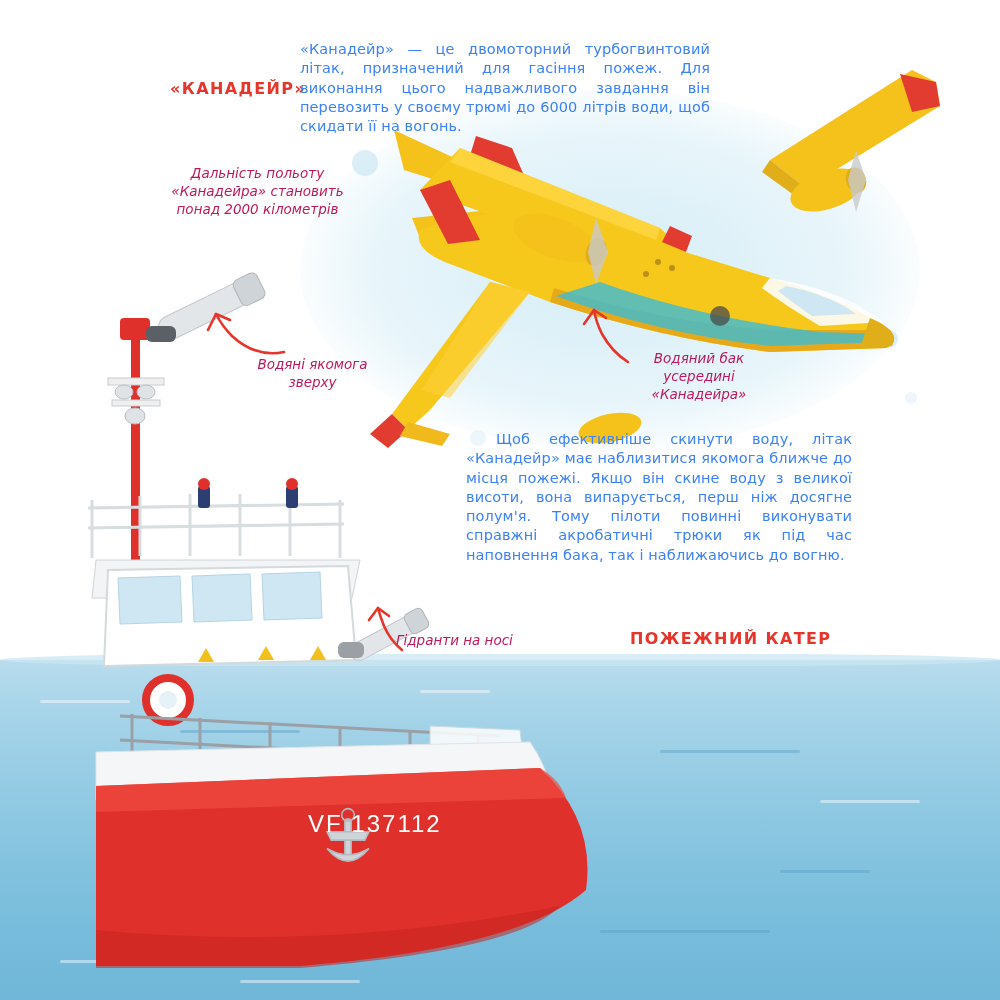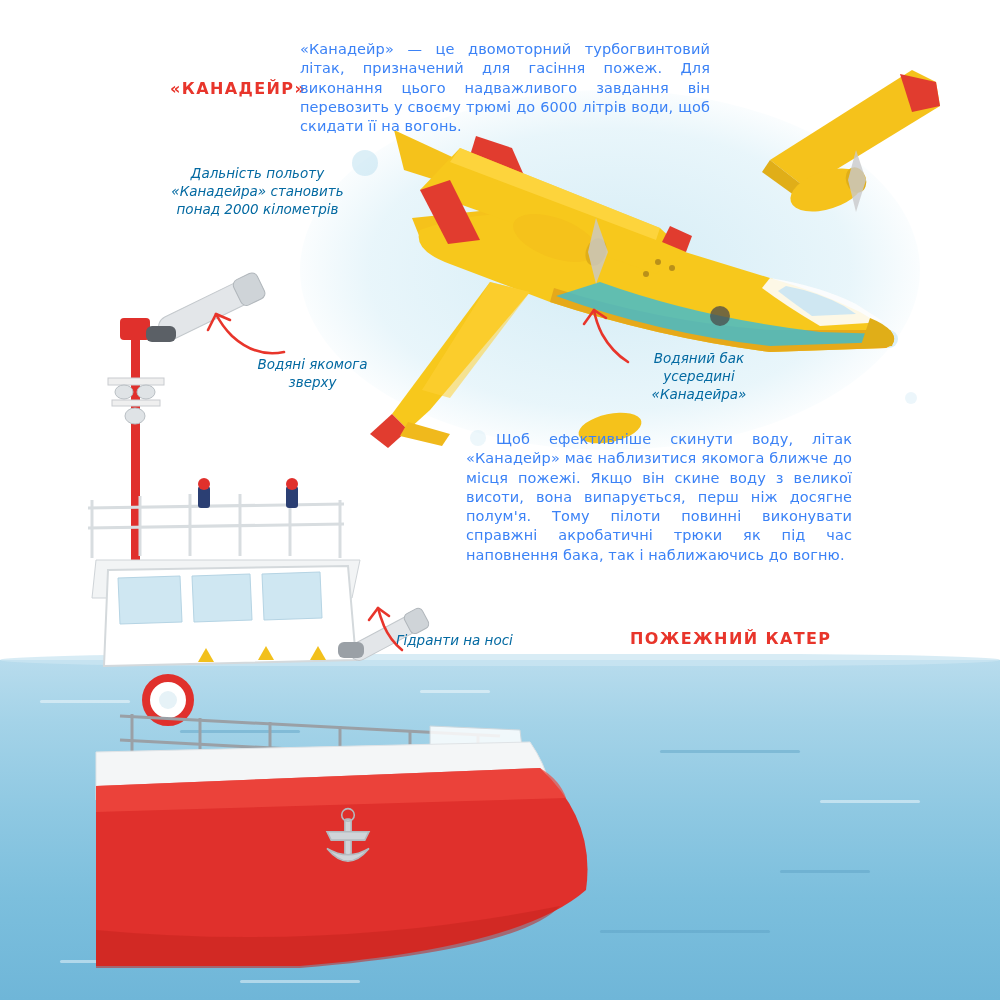--- a/index.html
+++ b/index.html
@@ -71,21 +71,21 @@
   }
   .body-text {
     font-size: 14.5px;
     text-align: justify;
     letter-spacing: .1px;
   }
   .hand {
     font-family: "DejaVu Sans", sans-serif;
     font-style: italic;
     font-size: 13.5px;
-    color: #0369a1;
+    color: #be185d;
     line-height: 1.32;
   }
   .heading {
     font-family: "DejaVu Sans", sans-serif;
     font-weight: bold;
     color: #e8352b;
     letter-spacing: 1.4px;
     font-size: 16px;
   }
 
@@ -246,20 +246,21 @@
     <path d="M96 930 Q330 952 560 906 Q520 950 300 968 L96 968 Z" fill="#c6241f" opacity=".55"></path>
 
     <g transform="translate(348,838) scale(1.05)" fill="#cfd4d8" stroke="#b4babf" stroke-width="1.5">
       <rect x="-3" y="-18" width="6" height="34" rx="2"></rect>
       <path d="M-20 -6 L20 -6 L16 2 L-16 2 Z"></path>
       <path d="M-20 10 Q0 34 20 10 Q0 22 -20 10 Z"></path>
       <circle cx="0" cy="-22" r="6" fill="none"></circle>
     </g>
   </svg>
 
+  <div class="txt" style="left:308px;top:808px;width:220px;font-size:24px;letter-spacing:2px;color:#ffffff;font-family:'Liberation Sans',sans-serif;">VF 137112</div>
 
   <div class="txt heading" style="left:170px;top:78px;width:200px;">«КАНАДЕЙР»</div>
 
   <div class="txt body-text" style="left:300px;top:40px;width:410px;">«Канадейр» — це двомоторний турбогвинтовий літак, призначений для гасіння пожеж. Для виконання цього надважливого завдання він перевозить у своєму трюмі до 6000 літрів води, щоб скидати її на вогонь.</div>
 
   <div class="txt hand" style="left:150px;top:165px;width:215px;text-align:center;">Дальність польоту «Канадейра» становить понад 2000 кілометрів</div>
 
   <div class="txt hand" style="left:240px;top:356px;width:145px;text-align:center;">Водяні якомога зверху</div>
   <svg class="arrow" style="left:186px;top:300px;width:110px;height:70px;" viewBox="0 0 110 70">
     <path d="M98 52 Q70 58 46 36 Q36 26 30 14" fill="none" stroke="#e8352b" stroke-width="2.6" stroke-linecap="round"></path>

